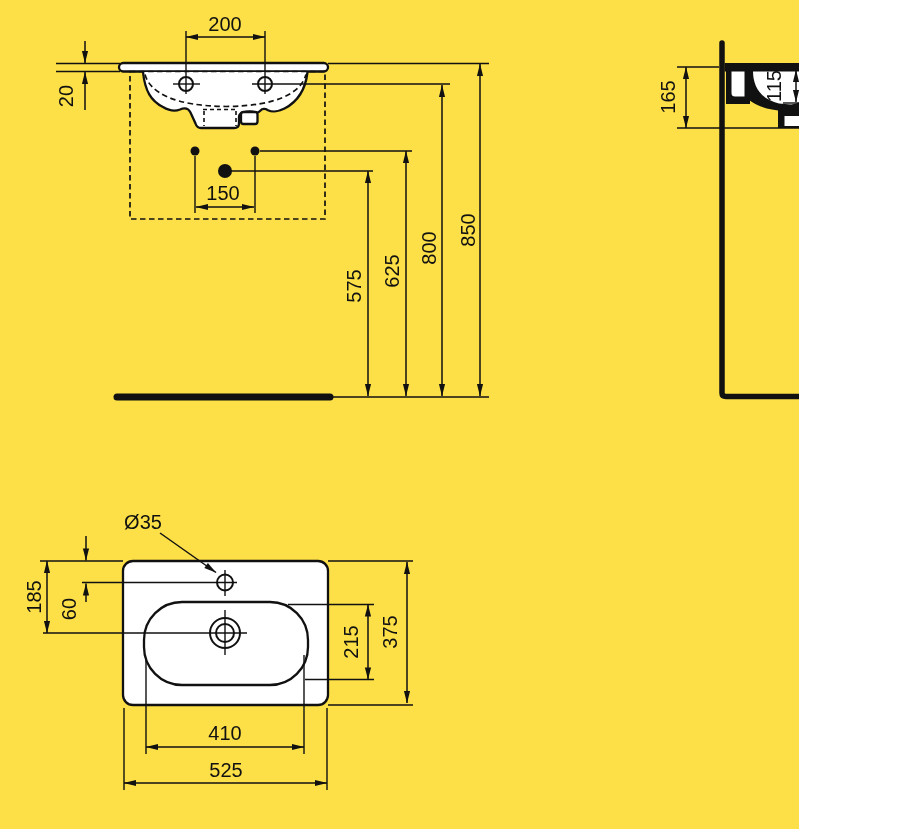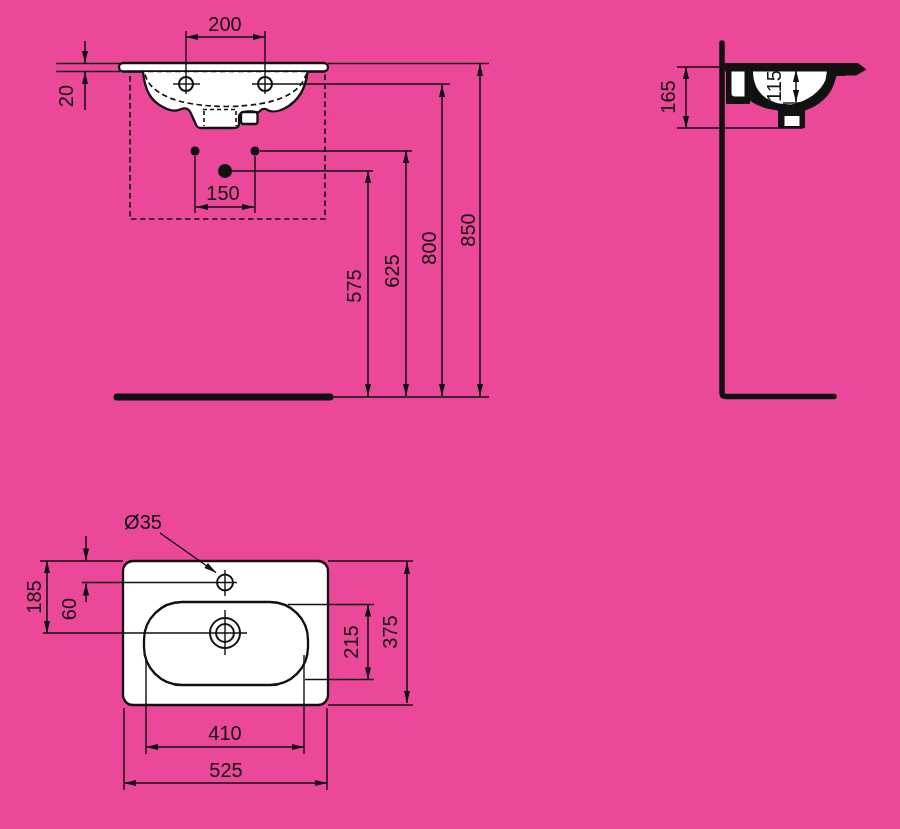--- a/index.html
+++ b/index.html
@@ -1,16 +1,16 @@
 <!DOCTYPE html>
 <html><head>
 <meta charset="utf-8">
 <style>
   html,body{margin:0;padding:0;background:#ffffff;}
-  .page{position:relative;width:900px;height:829px;background:#ec4899;overflow:hidden;
+  .page{position:relative;width:799px;height:829px;background:#fde047;overflow:hidden;
         font-family:"Liberation Sans", sans-serif;}
   svg{display:block;}
   svg text{font-family:"Liberation Sans", sans-serif;font-size:20px;fill:#111;}
   .thin{stroke:#111;stroke-width:1.4;fill:none;}
   .dim{stroke:#111;stroke-width:1.5;fill:none;}
   .outline{stroke:#111;stroke-width:2.3;fill:#ffffff;}
   .nofill{stroke:#111;stroke-width:2;fill:none;}
   .dashed{stroke:#111;stroke-width:1.7;fill:none;stroke-dasharray:5.5 3.5;}
   .dashed2{stroke:#111;stroke-width:1.6;fill:none;stroke-dasharray:4 3;}
   .thick{stroke:#111;stroke-width:7;stroke-linecap:round;fill:none;}

